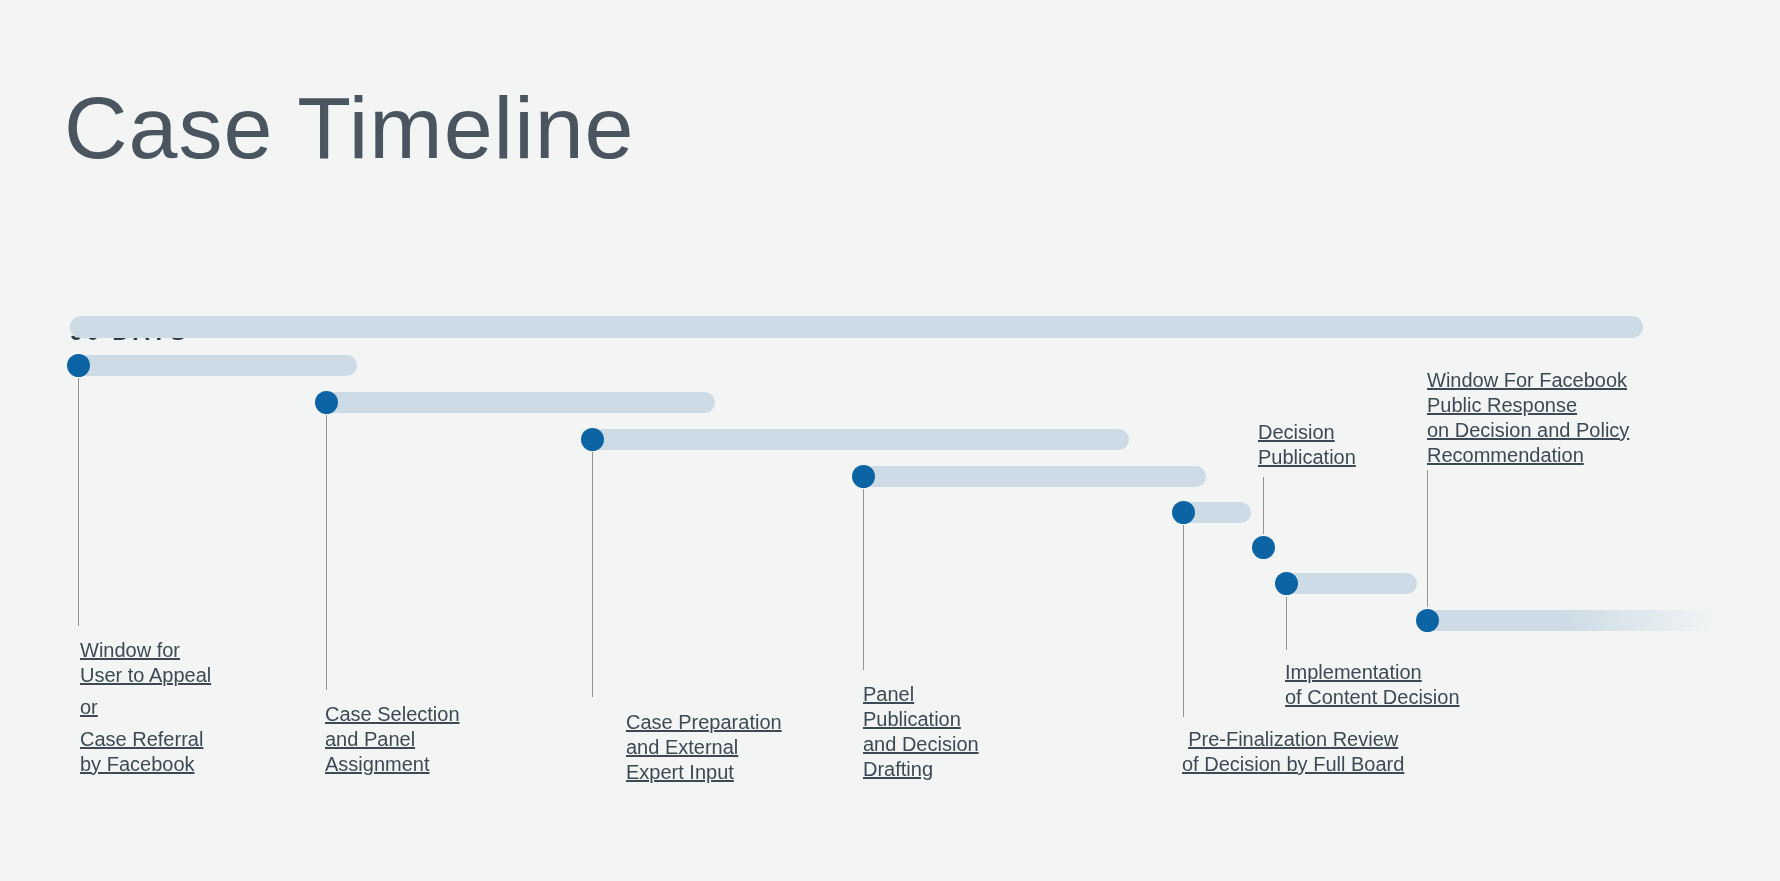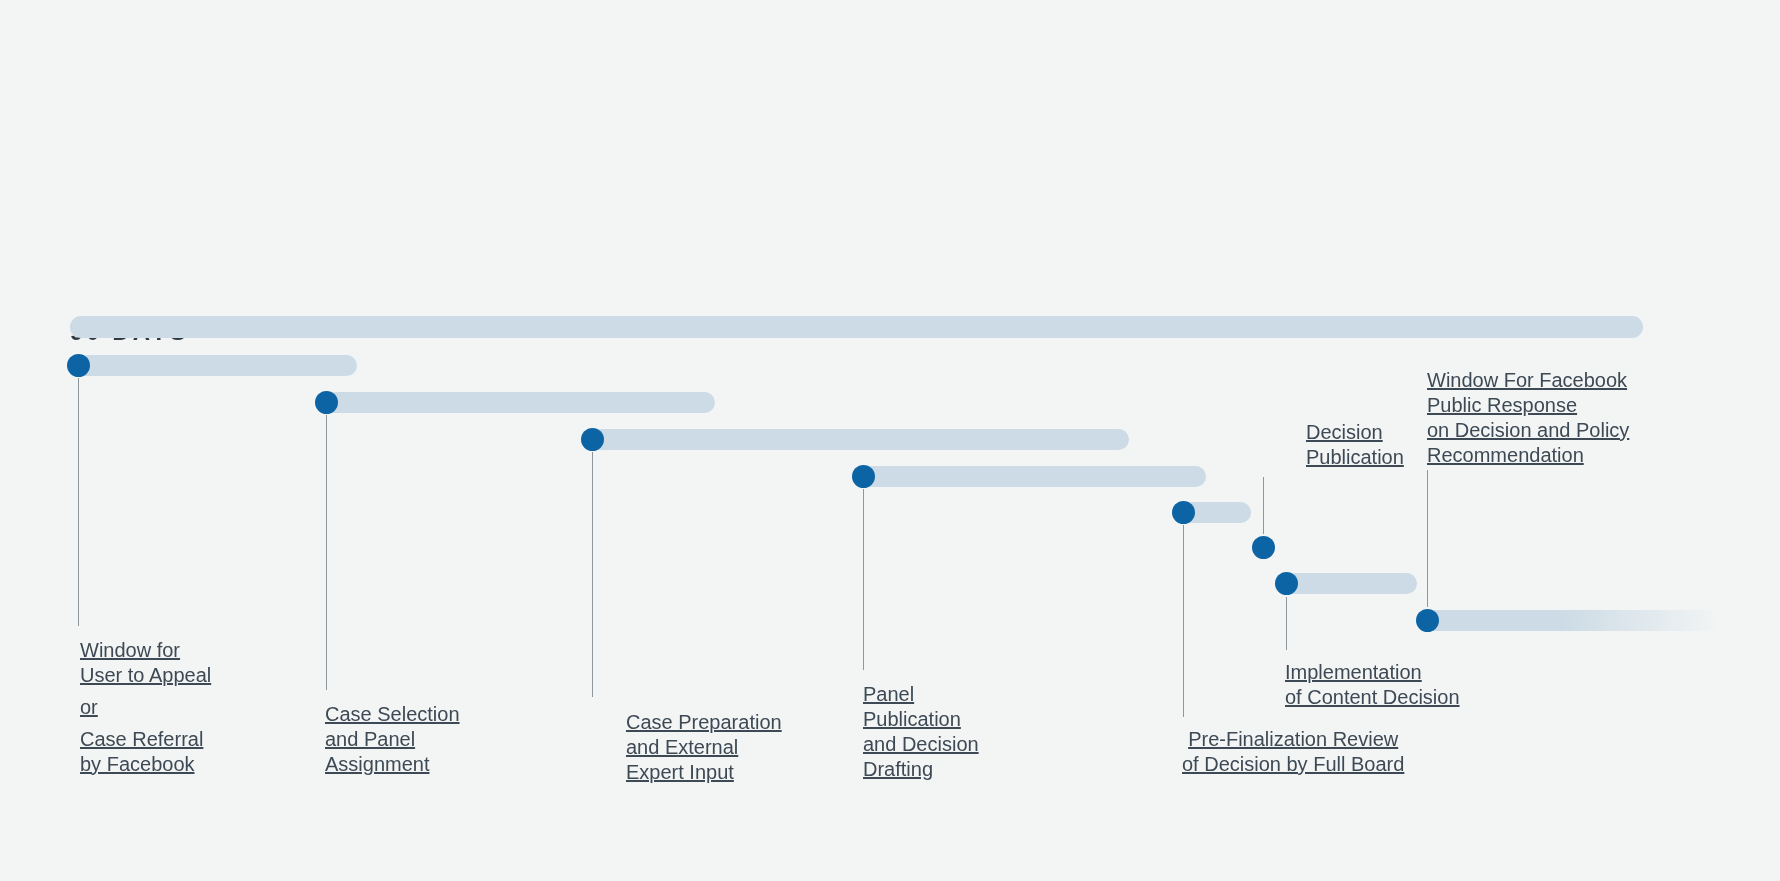--- a/index.html
+++ b/index.html
@@ -54,20 +54,21 @@
     position:absolute;color:var(--text);
     font-size:20px;line-height:25px;white-space:nowrap;text-decoration:underline;
   }
   .phase[data-idx="0"] .label-line:nth-child(3),
   .phase[data-idx="0"] .label-line:nth-child(4){margin-top:7px;}
 </style>
 </head>
 <body>
 
 <div class="canvas">
+  <h1 class="page-title">Case Timeline</h1>
   <div class="duration-label">90 DAYS</div>
   <div class="overall-bar"></div>
   <div id="phases">
       <div class="phase" data-idx="0">
         <div class="bar" style="left: 67.738px; top: 354.5px; width: 288.868px;"></div>
         <div class="dot" style="left: 67.238px; top: 353.5px;"></div>
         <div class="connector" style="left: 78.238px; top: 378px; height: 248px;"></div>
         <div class="label" style="left: 80px; top: 638px;">
           <div class="label-line">Window for</div>
           <div class="label-line">User to Appeal</div>
@@ -112,21 +113,21 @@
         <div class="dot" style="left: 1171.72px; top: 500.5px;"></div>
         <div class="connector" style="left: 1182.72px; top: 525px; height: 192px;"></div>
         <div class="label" style="left: 1182px; top: 727px; text-align: center;">
           <div class="label-line">Pre-Finalization Review</div>
           <div class="label-line">of Decision by Full Board</div>
         </div>
       </div>
       <div class="phase" data-idx="5">
         <div class="dot" style="left: 1252.11px; top: 535.5px;"></div>
         <div class="connector" style="left: 1263.11px; top: 477px; height: 57px;"></div>
-        <div class="label" style="left: 1258px; top: 420px; margin-left: 48px;">
+        <div class="label" style="left: 1258px; top: 420px;">
           <div class="label-line">Decision</div>
           <div class="label-line">Publication</div>
         </div>
       </div>
       <div class="phase" data-idx="6">
         <div class="bar" style="left: 1275.33px; top: 572.5px; width: 142.07px;"></div>
         <div class="dot" style="left: 1274.83px; top: 571.5px;"></div>
         <div class="connector" style="left: 1285.83px; top: 597px; height: 53px;"></div>
         <div class="label" style="left: 1285px; top: 660px;">
           <div class="label-line">Implementation</div>

